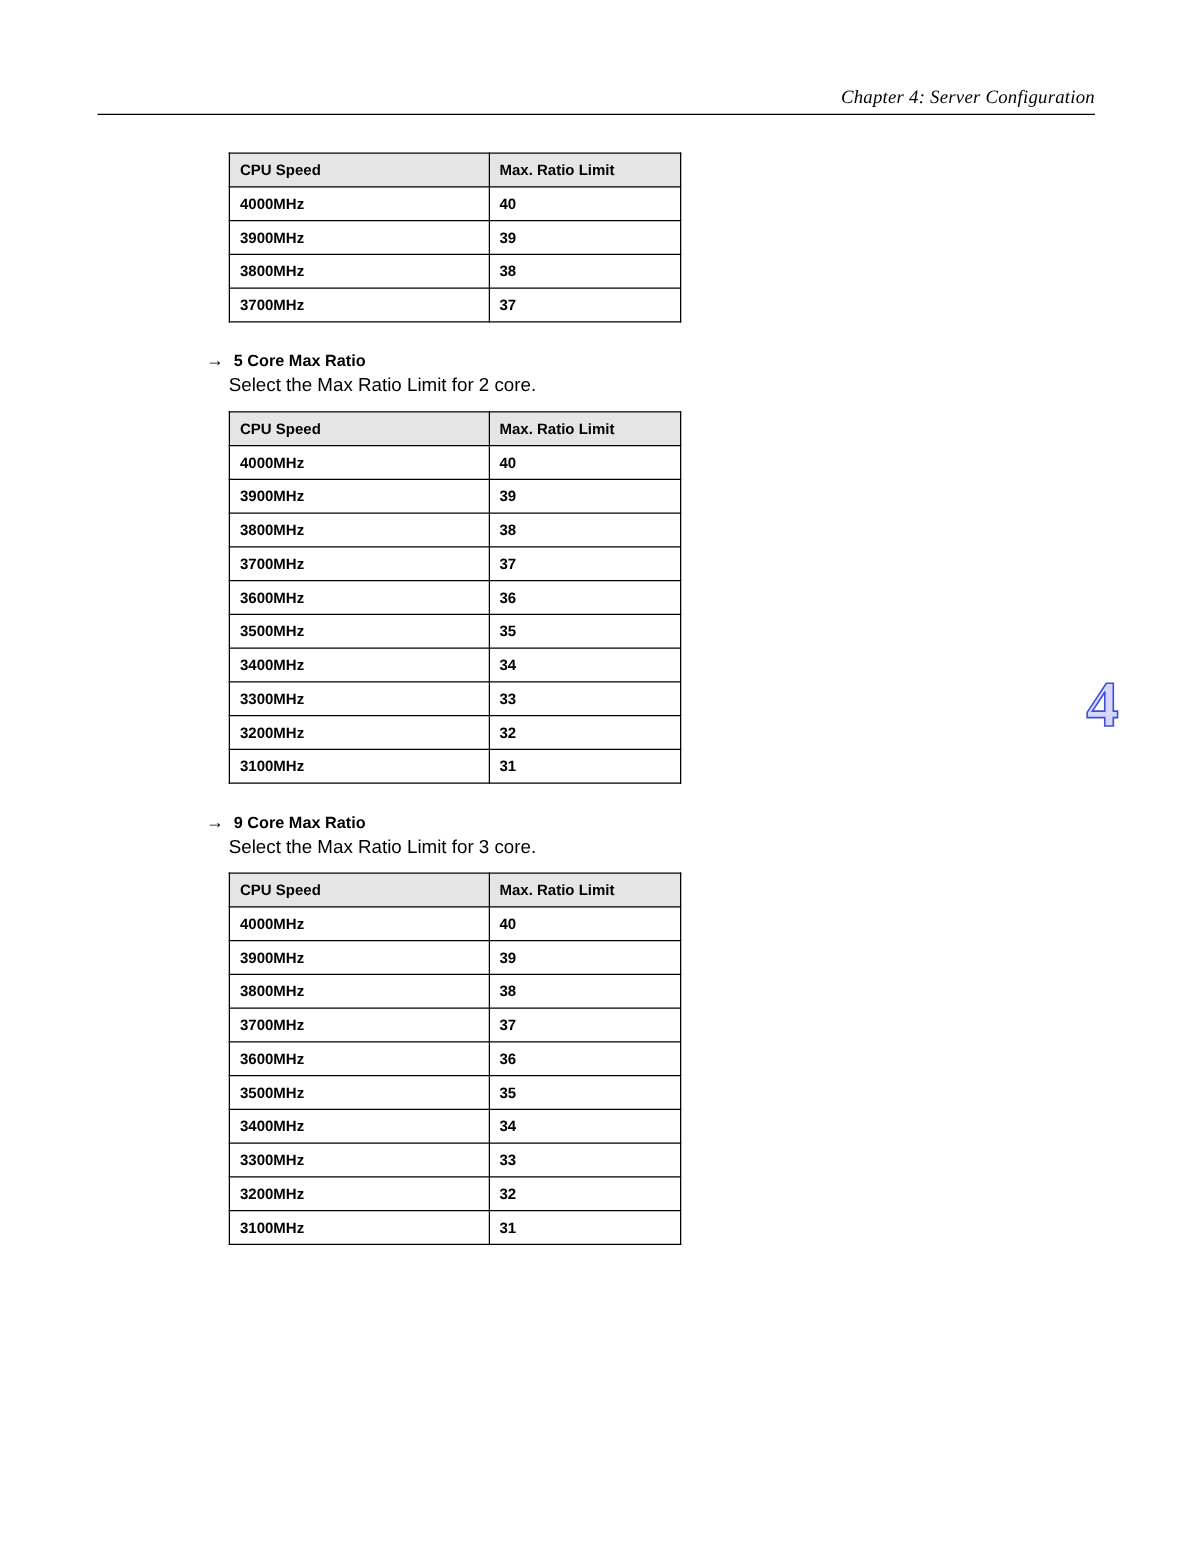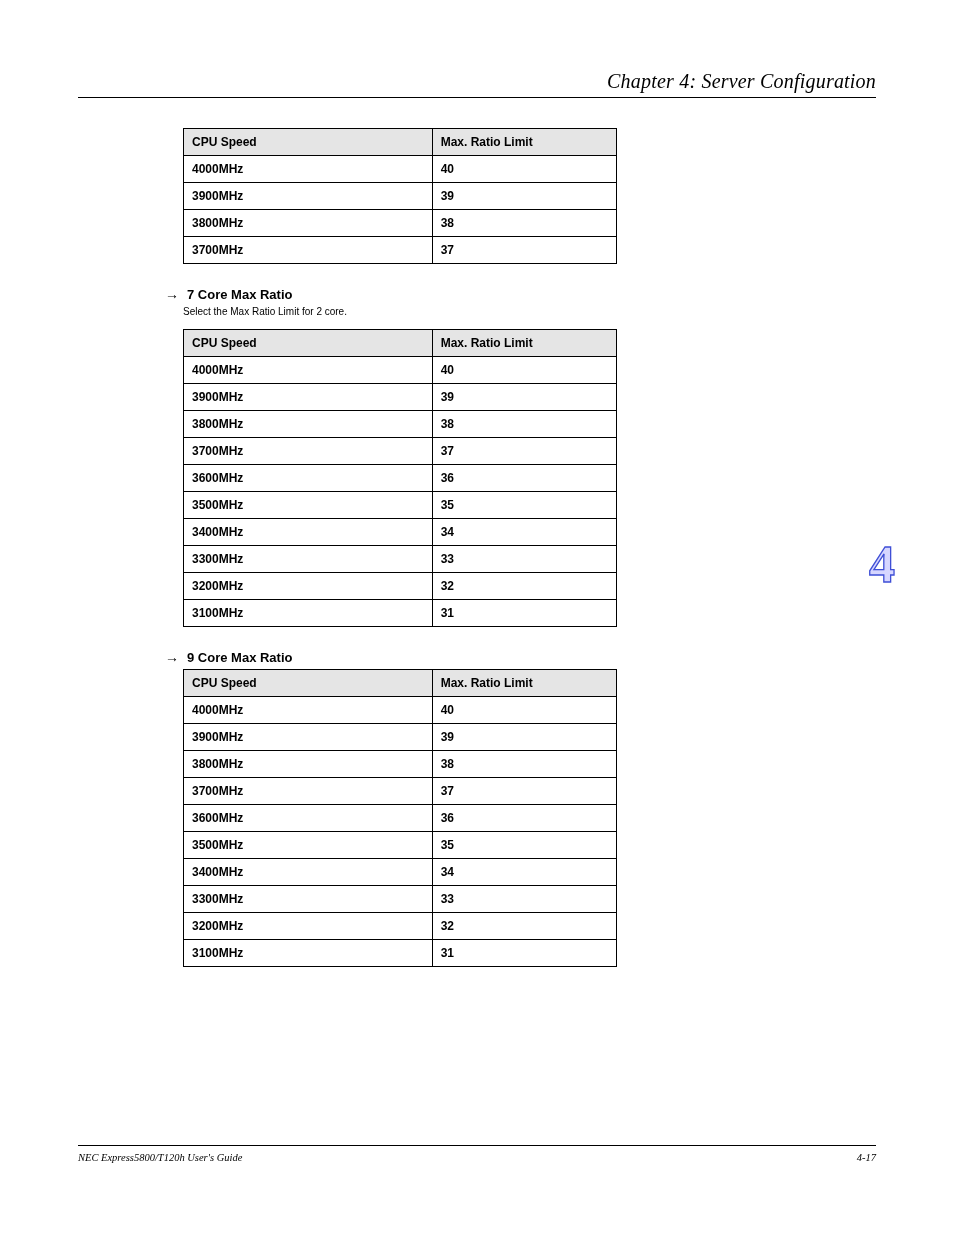--- a/index.html
+++ b/index.html
@@ -17,34 +17,34 @@
     width: 100%;
     height: 100%;
     padding: 70px 78px 0 78px;
   }
   .header {
     border-bottom: 1px solid #000;
     padding-bottom: 4px;
     margin-bottom: 30px;
   }
   .header-text {
-    font-size: 20px;
+    font-size: 15px;
     font-style: italic;
     color: #000;
     text-align: right;
     font-family: "Times New Roman", Times, serif;
     letter-spacing: 0.2px;
   }
   .content {
     padding-left: 105px;
     width: 600px;
   }
   table.spec {
     border-collapse: collapse;
-    width: 434px;
+    width: 362px;
     margin: 0 0 22px 0;
   }
   table.spec th, table.spec td {
     border: 1px solid #000;
     font-size: 12px;
     text-align: left;
     padding: 6px 8px 6px 8px;
     vertical-align: middle;
     font-weight: bold;
   }
@@ -61,21 +61,21 @@
     display: flex;
     align-items: center;
     gap: 8px;
   }
   .arrow {
     font-size: 14px;
     display: inline-block;
     width: 14px;
   }
   .section-sub {
-    font-size: 10px;
+    font-size: 15px;
     margin: 0 0 12px 0;
   }
   .side-chapter {
     position: absolute;
     right: 60px;
     top: 535px;
     font-family: "Times New Roman", Times, serif;
     font-size: 52px;
     font-weight: bold;
     color: #d6d6ff;
@@ -130,21 +130,21 @@
           </tr>
         <tr>
             <td class="c1">3700MHz</td>
             <td class="c2">37</td>
           </tr>
       </tbody>
     </table>
 
     <div class="section-title">
       <span class="arrow">→</span>
-      <span>7 Core Max Ratio</span>
+      <span>5 Core Max Ratio</span>
     </div>
     <div class="section-sub">Select the Max Ratio Limit for 2 core.</div>
 
     <table class="spec">
       <thead>
         <tr>
           <th class="c1">CPU Speed</th>
           <th class="c2">Max. Ratio Limit</th>
         </tr>
       </thead>
@@ -189,20 +189,21 @@
             <td class="c1">3100MHz</td>
             <td class="c2">31</td>
           </tr>
       </tbody>
     </table>
 
     <div class="section-title">
       <span class="arrow">→</span>
       <span>9 Core Max Ratio</span>
     </div>
+    <div class="section-sub">Select the Max Ratio Limit for 3 core.</div>
 
     <table class="spec">
       <thead>
         <tr>
           <th class="c1">CPU Speed</th>
           <th class="c2">Max. Ratio Limit</th>
         </tr>
       </thead>
       <tbody>
         <tr>
@@ -245,18 +246,14 @@
             <td class="c1">3100MHz</td>
             <td class="c2">31</td>
           </tr>
       </tbody>
     </table>
 
   </div>
 
   <div class="side-chapter">4</div>
 
-  <div class="footer">
-    <span>NEC Express5800/T120h User's Guide</span>
-    <span>4-17</span>
-  </div>
 
 </div>
 
 </body></html>

